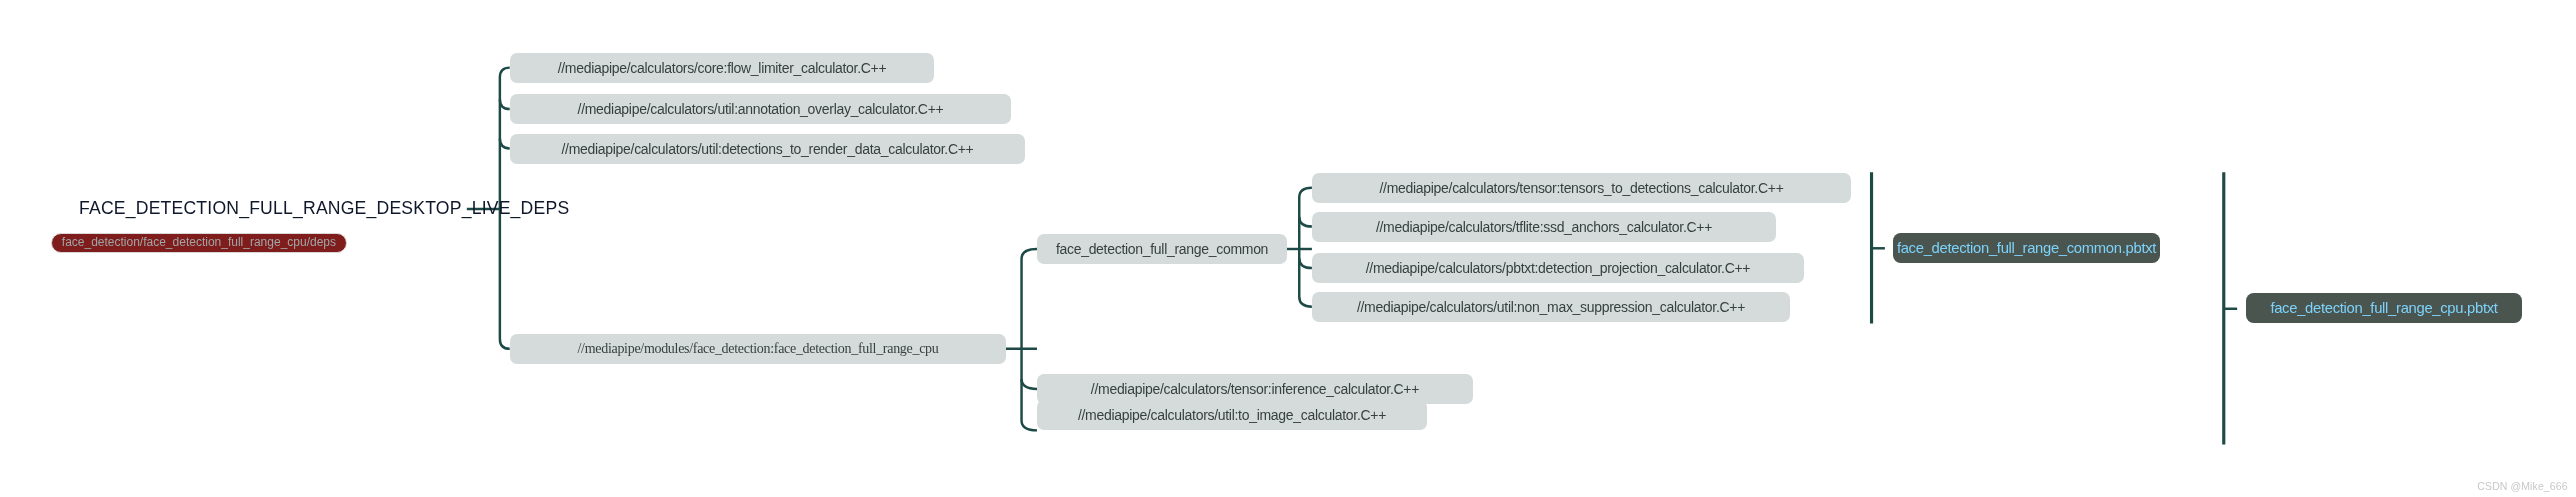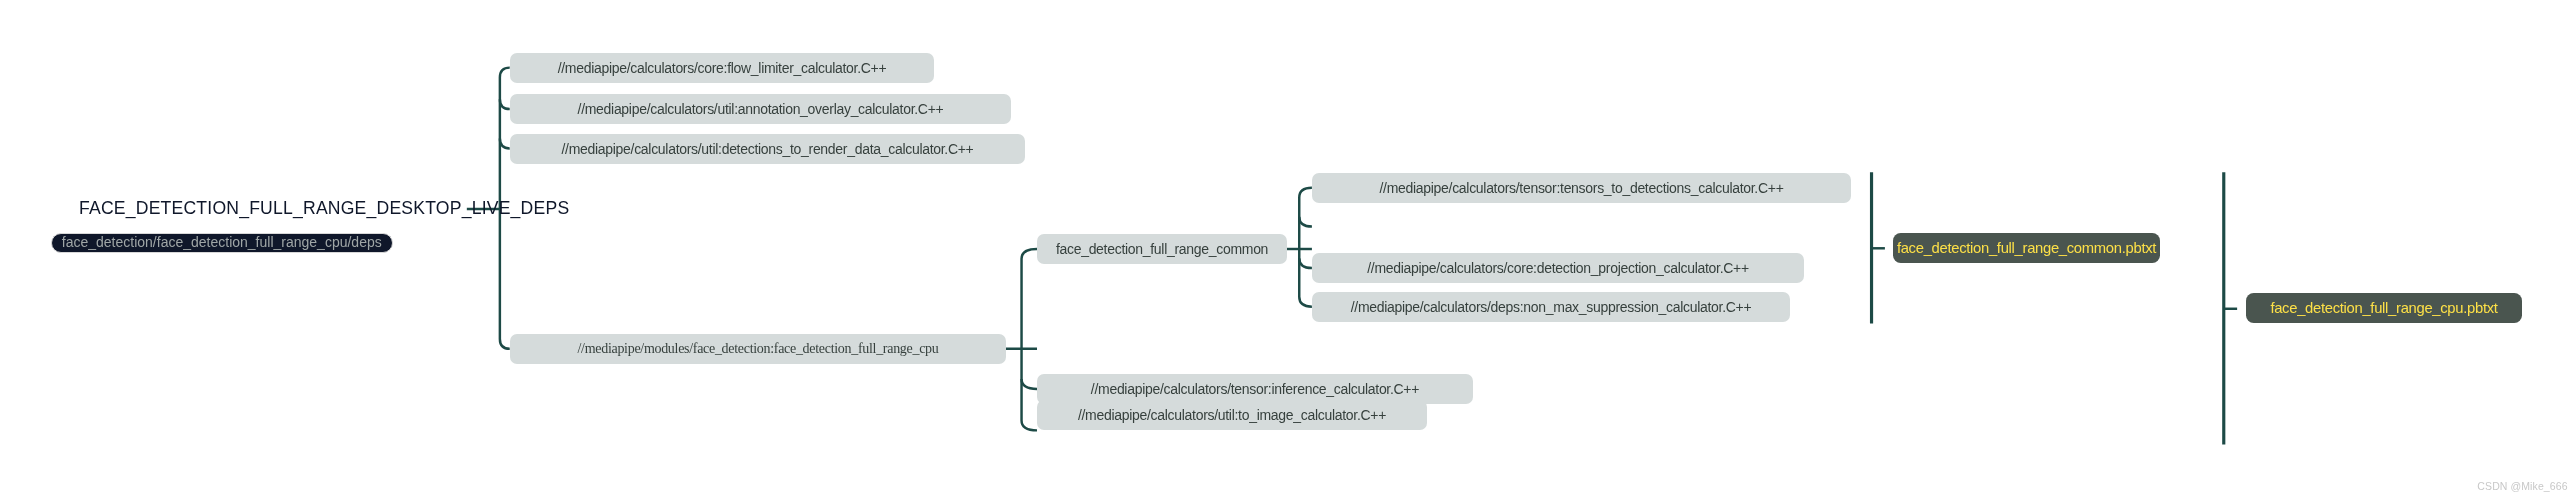--- a/index.html
+++ b/index.html
@@ -30,21 +30,21 @@
     font-size: 14px;
     letter-spacing: -0.3px;
     white-space: nowrap;
     display: flex;
     align-items: center;
     justify-content: center;
     text-align: center;
   }
   .node.dark {
     background: #4a554f;
-    color: #fde047;
+    color: #7dd3fc;
     font-weight: 500;
     font-size: 14.8px;
     border-radius: 7.7px;
   }
   .root-title {
     position: absolute;
     left: 79px;
     top: 198px;
     font-size: 17.6px;
     font-weight: 500;
@@ -55,24 +55,24 @@
   .root-badge {
     position: absolute;
     left: 51px;
     top: 233px;
     height: 19.7px;
     line-height: 17.6px;
     box-sizing: border-box;
     border: 1.4px solid #d8d8d8;
     border-radius: 10.5px;
     padding: 0 9.8px;
-    font-size: 14px;
+    font-size: 12px;
     color: #9fa6a6;
     white-space: nowrap;
-    background: #0f172a;
+    background: #7f1d1d;
   }
   .watermark {
     position: absolute;
     right: 8.4px;
     top: 480px;
     font-size: 10.5px;
     color: #c8c8c8;
     letter-spacing: 0.1px;
     white-space: nowrap;
   }
@@ -113,22 +113,23 @@
   <div class="node" style="left:510px; top:53px;  width:424px; height:29.5px;">//mediapipe/calculators/core:flow_limiter_calculator.C++</div>
   <div class="node" style="left:510px; top:94px; width:501px; height:29.5px;">//mediapipe/calculators/util:annotation_overlay_calculator.C++</div>
   <div class="node" style="left:510px; top:134px; width:515px; height:29.5px;text-align:right;">//mediapipe/calculators/util:detections_to_render_data_calculator.C++</div>
   <div class="node" style="left:510px; top:334px; width:496px; height:29.5px;font-family:Liberation Serif, serif;">//mediapipe/modules/face_detection:face_detection_full_range_cpu</div>
 
   <div class="node" style="left:1037px; top:234px; width:250px; height:29.5px;">face_detection_full_range_common</div>
   <div class="node" style="left:1037px; top:374px; width:436px; height:29.5px;">//mediapipe/calculators/tensor:inference_calculator.C++</div>
   <div class="node" style="left:1037px; top:400px; width:390px; height:29.5px;">//mediapipe/calculators/util:to_image_calculator.C++</div>
 
   <div class="node" style="left:1312px; top:173px; width:539px; height:29.5px;">//mediapipe/calculators/tensor:tensors_to_detections_calculator.C++</div>
-  <div class="node" style="left:1312px; top:253px; width:492px; height:29.5px;">//mediapipe/calculators/core:detection_projection_calculator.C++</div>
-  <div class="node" style="left:1312px; top:292px; width:478px; height:29.5px;">//mediapipe/calculators/deps:non_max_suppression_calculator.C++</div>
+  <div class="node" style="left:1312px; top:212px; width:464px; height:29.5px;">//mediapipe/calculators/tflite:ssd_anchors_calculator.C++</div>
+  <div class="node" style="left:1312px; top:253px; width:492px; height:29.5px;">//mediapipe/calculators/pbtxt:detection_projection_calculator.C++</div>
+  <div class="node" style="left:1312px; top:292px; width:478px; height:29.5px;">//mediapipe/calculators/util:non_max_suppression_calculator.C++</div>
 
   <div class="node dark" style="left:1893px; top:233px; width:267px; height:30px;">face_detection_full_range_common.pbtxt</div>
   <div class="node dark" style="left:2246px; top:293px; width:276px; height:30px;">face_detection_full_range_cpu.pbtxt</div>
 
   <div class="watermark">CSDN @Mike_666</div>
 
 </div>
 
 
 </body></html>

